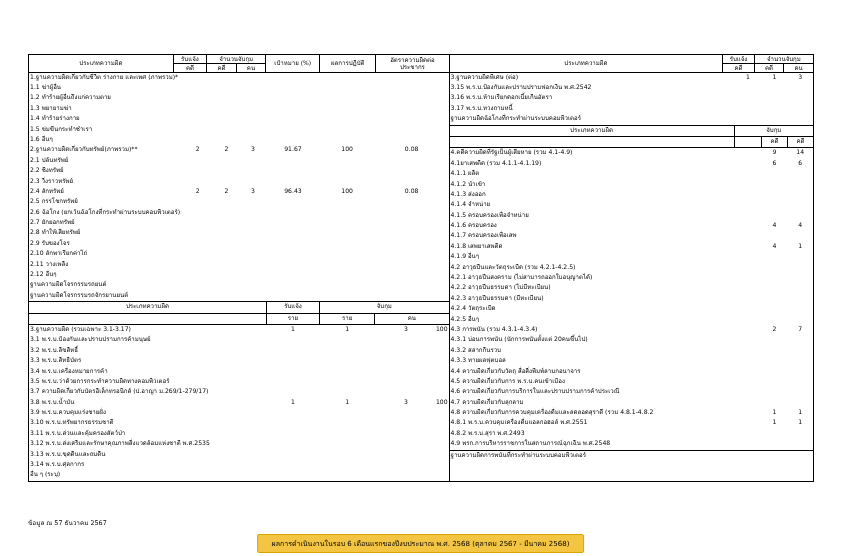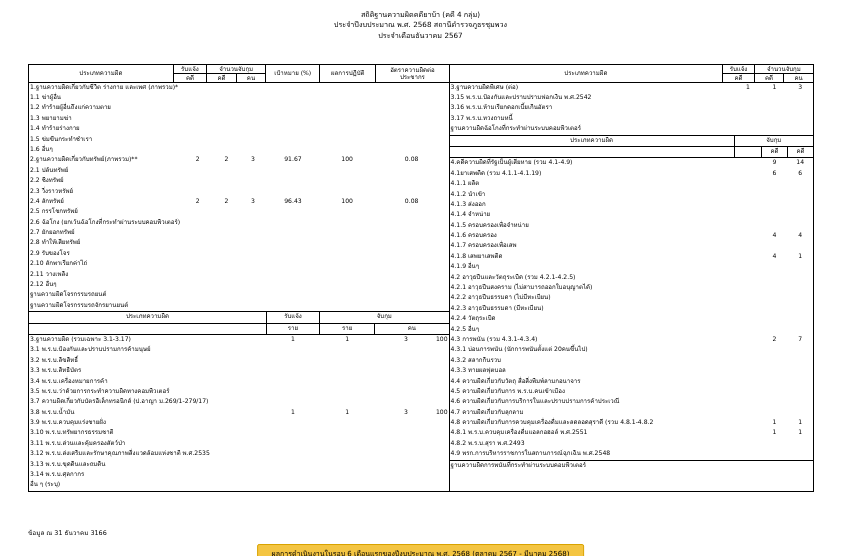--- a/index.html
+++ b/index.html
@@ -26,25 +26,20 @@
   .banner{position:absolute;left:50%;transform:translateX(-50%);top:534px;
     background:#f4c542;border:1px solid #d9a300;color:#000;font-size:7px;
     padding:3px 14px;border-radius:2px;white-space:nowrap;}
   .lbl{padding-left:2px;}
 </style>
 </head>
 <body>
 
 <div class="page">
 
-  <div class="head">
-    <div>สถิติฐานความผิดคดียาบ้า (คดี 4 กลุ่ม)</div>
-    <div>ประจำปีงบประมาณ พ.ศ. 2568 สถานีตำรวจภูธรชุมพวง</div>
-    <div>ประจำเดือนธันวาคม 2567</div>
-  </div>
 
   <table class="grid">
     <tbody>
         <tr>
       <td class="hdr" style="width:150px" rowspan="2">ประเภทความผิด</td>
       <td class="hdr" style="width:30px">รับแจ้ง</td>
       <td class="hdr" style="width:52px" colspan="2">จำนวนจับกุม</td>
       <td class="hdr" style="width:52px" rowspan="2">เป้าหมาย (%)</td>
       <td class="hdr" style="width:54px" rowspan="2">ผลการปฏิบัติ</td>
       <td class="hdr" style="width:72px" rowspan="2">อัตราความผิดต่อประชากร</td>
@@ -620,15 +615,15 @@
                   <td class="vsplit" style="border-top:1px solid #000"></td>
                   <td class="vsplit" style="border-top:1px solid #000"></td>
                 </tr>
         </tbody>
             </table>
       </td>
     </tr>
   </tbody>
     </table>
 
-  <div class="footnote">ข้อมูล ณ  31 ธันวาคม 3166</div>
+  <div class="footnote">ข้อมูล ณ  57 ธันวาคม 2567</div>
   <div class="banner">ผลการดำเนินงานในรอบ 6 เดือนแรกของปีงบประมาณ พ.ศ. 2568 (ตุลาคม 2567 - มีนาคม 2568)</div>
 </div>
 
 </body></html>

